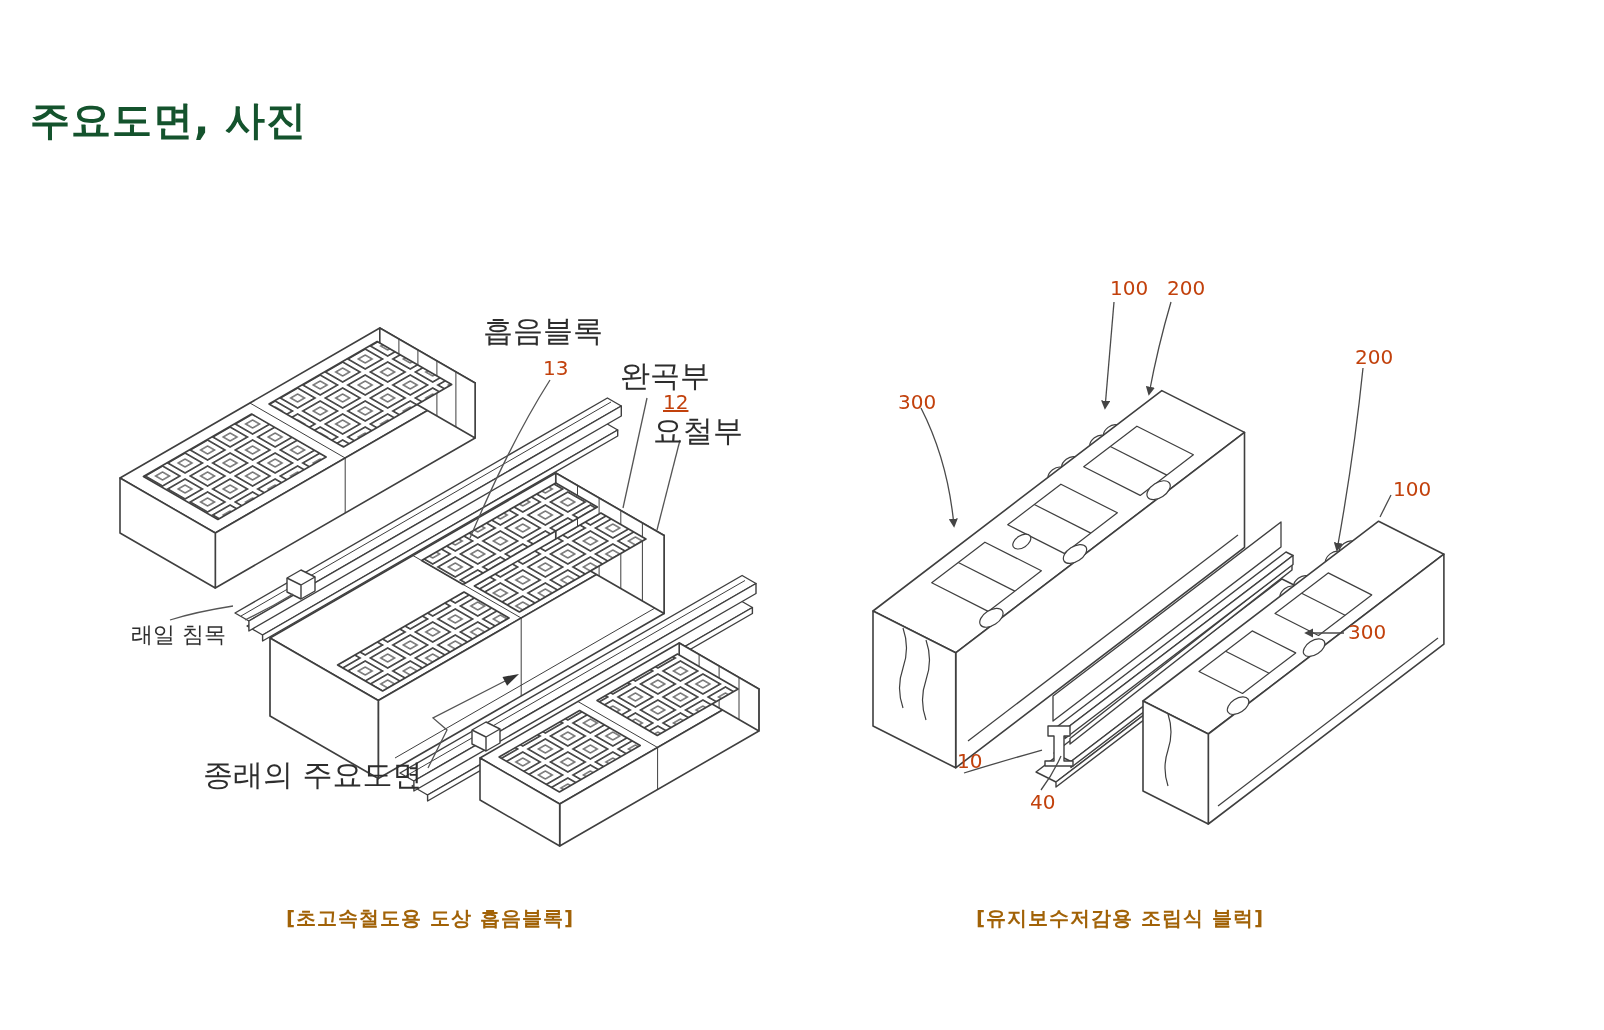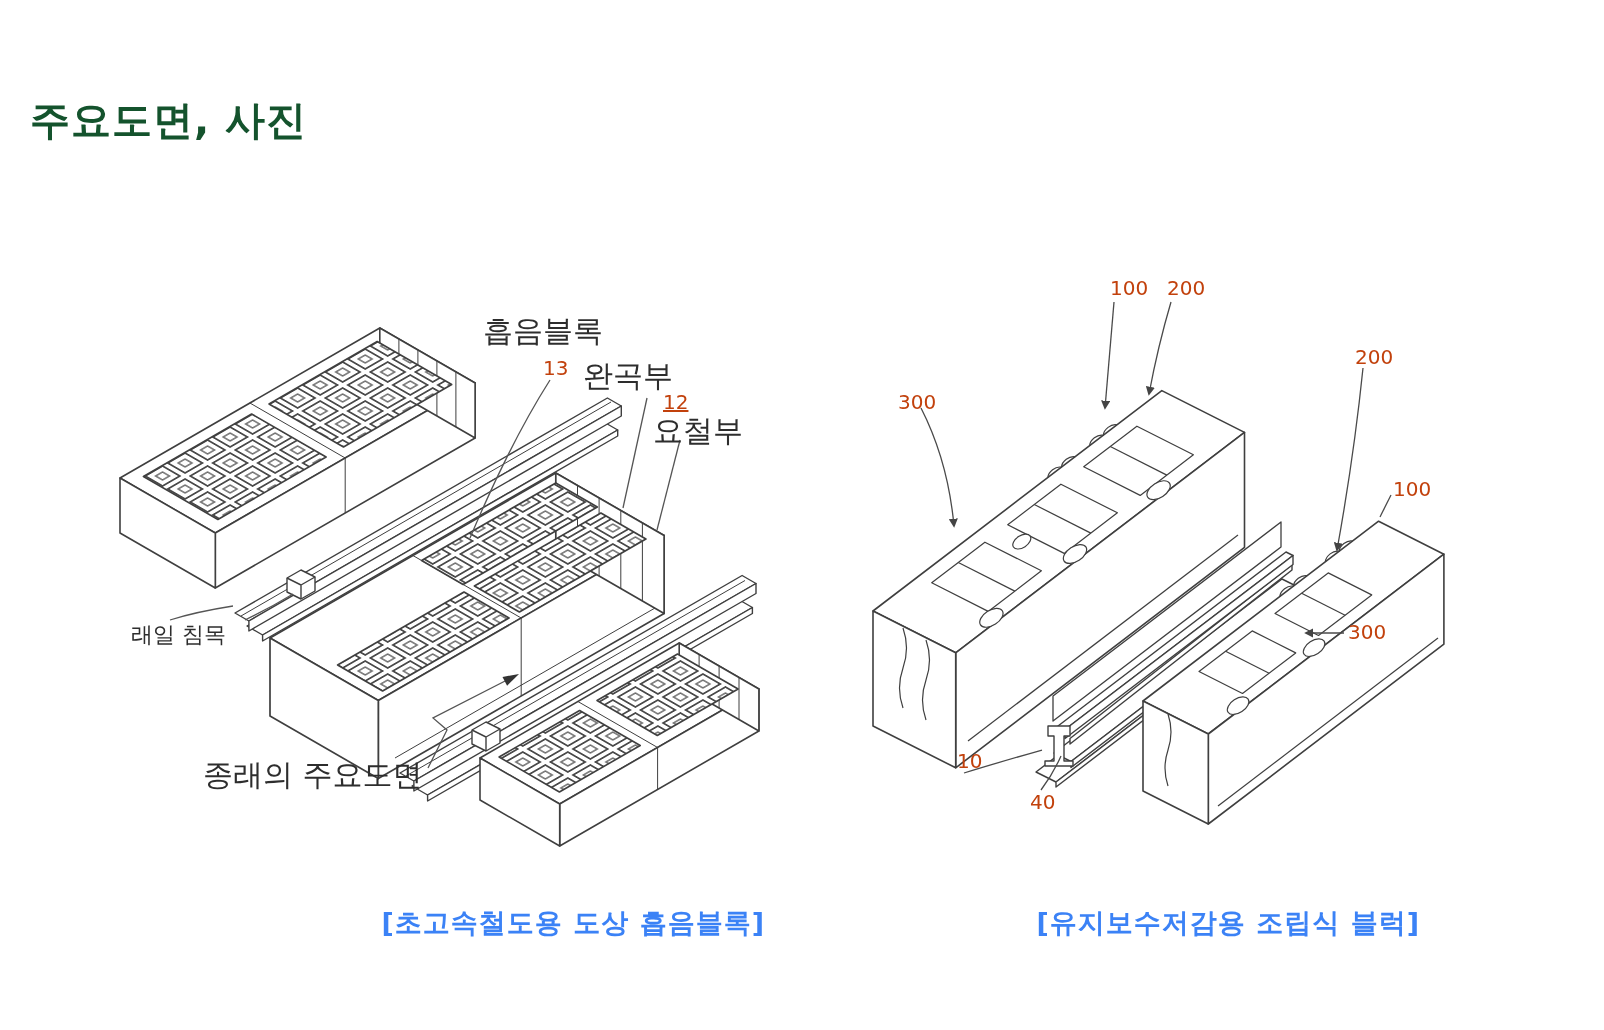--- a/index.html
+++ b/index.html
@@ -14,22 +14,22 @@
   }
   .fig{position:absolute;}
   .fig svg{position:absolute;left:0;top:0;}
   .fig-label{
     position:absolute;color:#2d2d2d;line-height:1;white-space:nowrap;
   }
   .k-label{font-size:30px;font-weight:500;}
   .k-label.big{font-size:22px;}
   .num-label{font-size:20px;color:#c2410c;}
   .caption{
-    position:absolute;top:905px;text-align:right;
-    font-size:27px;font-weight:700;color:#3b82f6;letter-spacing:1px;
+    position:absolute;top:905px;text-align:center;
+    font-size:20px;font-weight:700;color:#a16207;letter-spacing:1px;
   }
   .caption.left{left:95px;width:670px;}
   .caption.right{left:820px;width:600px;}
   polygon,path.ln{stroke-linejoin:round;}
 </style>
 </head>
 <body>
 
 <div class="page-title">주요도면, 사진</div>
 
@@ -122,21 +122,21 @@
       <path d="M585,172 L562,262"></path>
       <path d="M75,352 Q100,344 138,338"></path>
       <path d="M150,352 Q175,340 198,326"></path>
       <path d="M333,500 L352,462 L338,450 L414,411"></path>
     </g>
     <polygon points="424,406 412.1,417.7 407.5,408.9" fill="#333333"></polygon>
   </svg>
 
   <div class="fig-label k-label" style="left:388px;top:48px;">흡음블록</div>
   <div class="fig-label num-label" style="left:448px;top:90px;">13</div>
-  <div class="fig-label k-label" style="left:488px;top:93px;">완곡부</div>
+  <div class="fig-label k-label" style="left:525px;top:93px;">완곡부</div>
   <div class="fig-label num-label" style="left:568px;top:124px;text-decoration:underline;">12</div>
   <div class="fig-label k-label" style="left:558px;top:148px;">요철부</div>
   <div class="fig-label k-label big" style="left:36px;top:356px;">래일 침목</div>
   <div class="fig-label k-label" style="left:108px;top:492px;">종래의 주요도면</div>
 </div>
 
 <div class="fig" style="left:858px;top:256px;width:600px;height:575px;">
 
   <svg width="600" height="575" viewBox="0 0 600 575">
     <defs>

